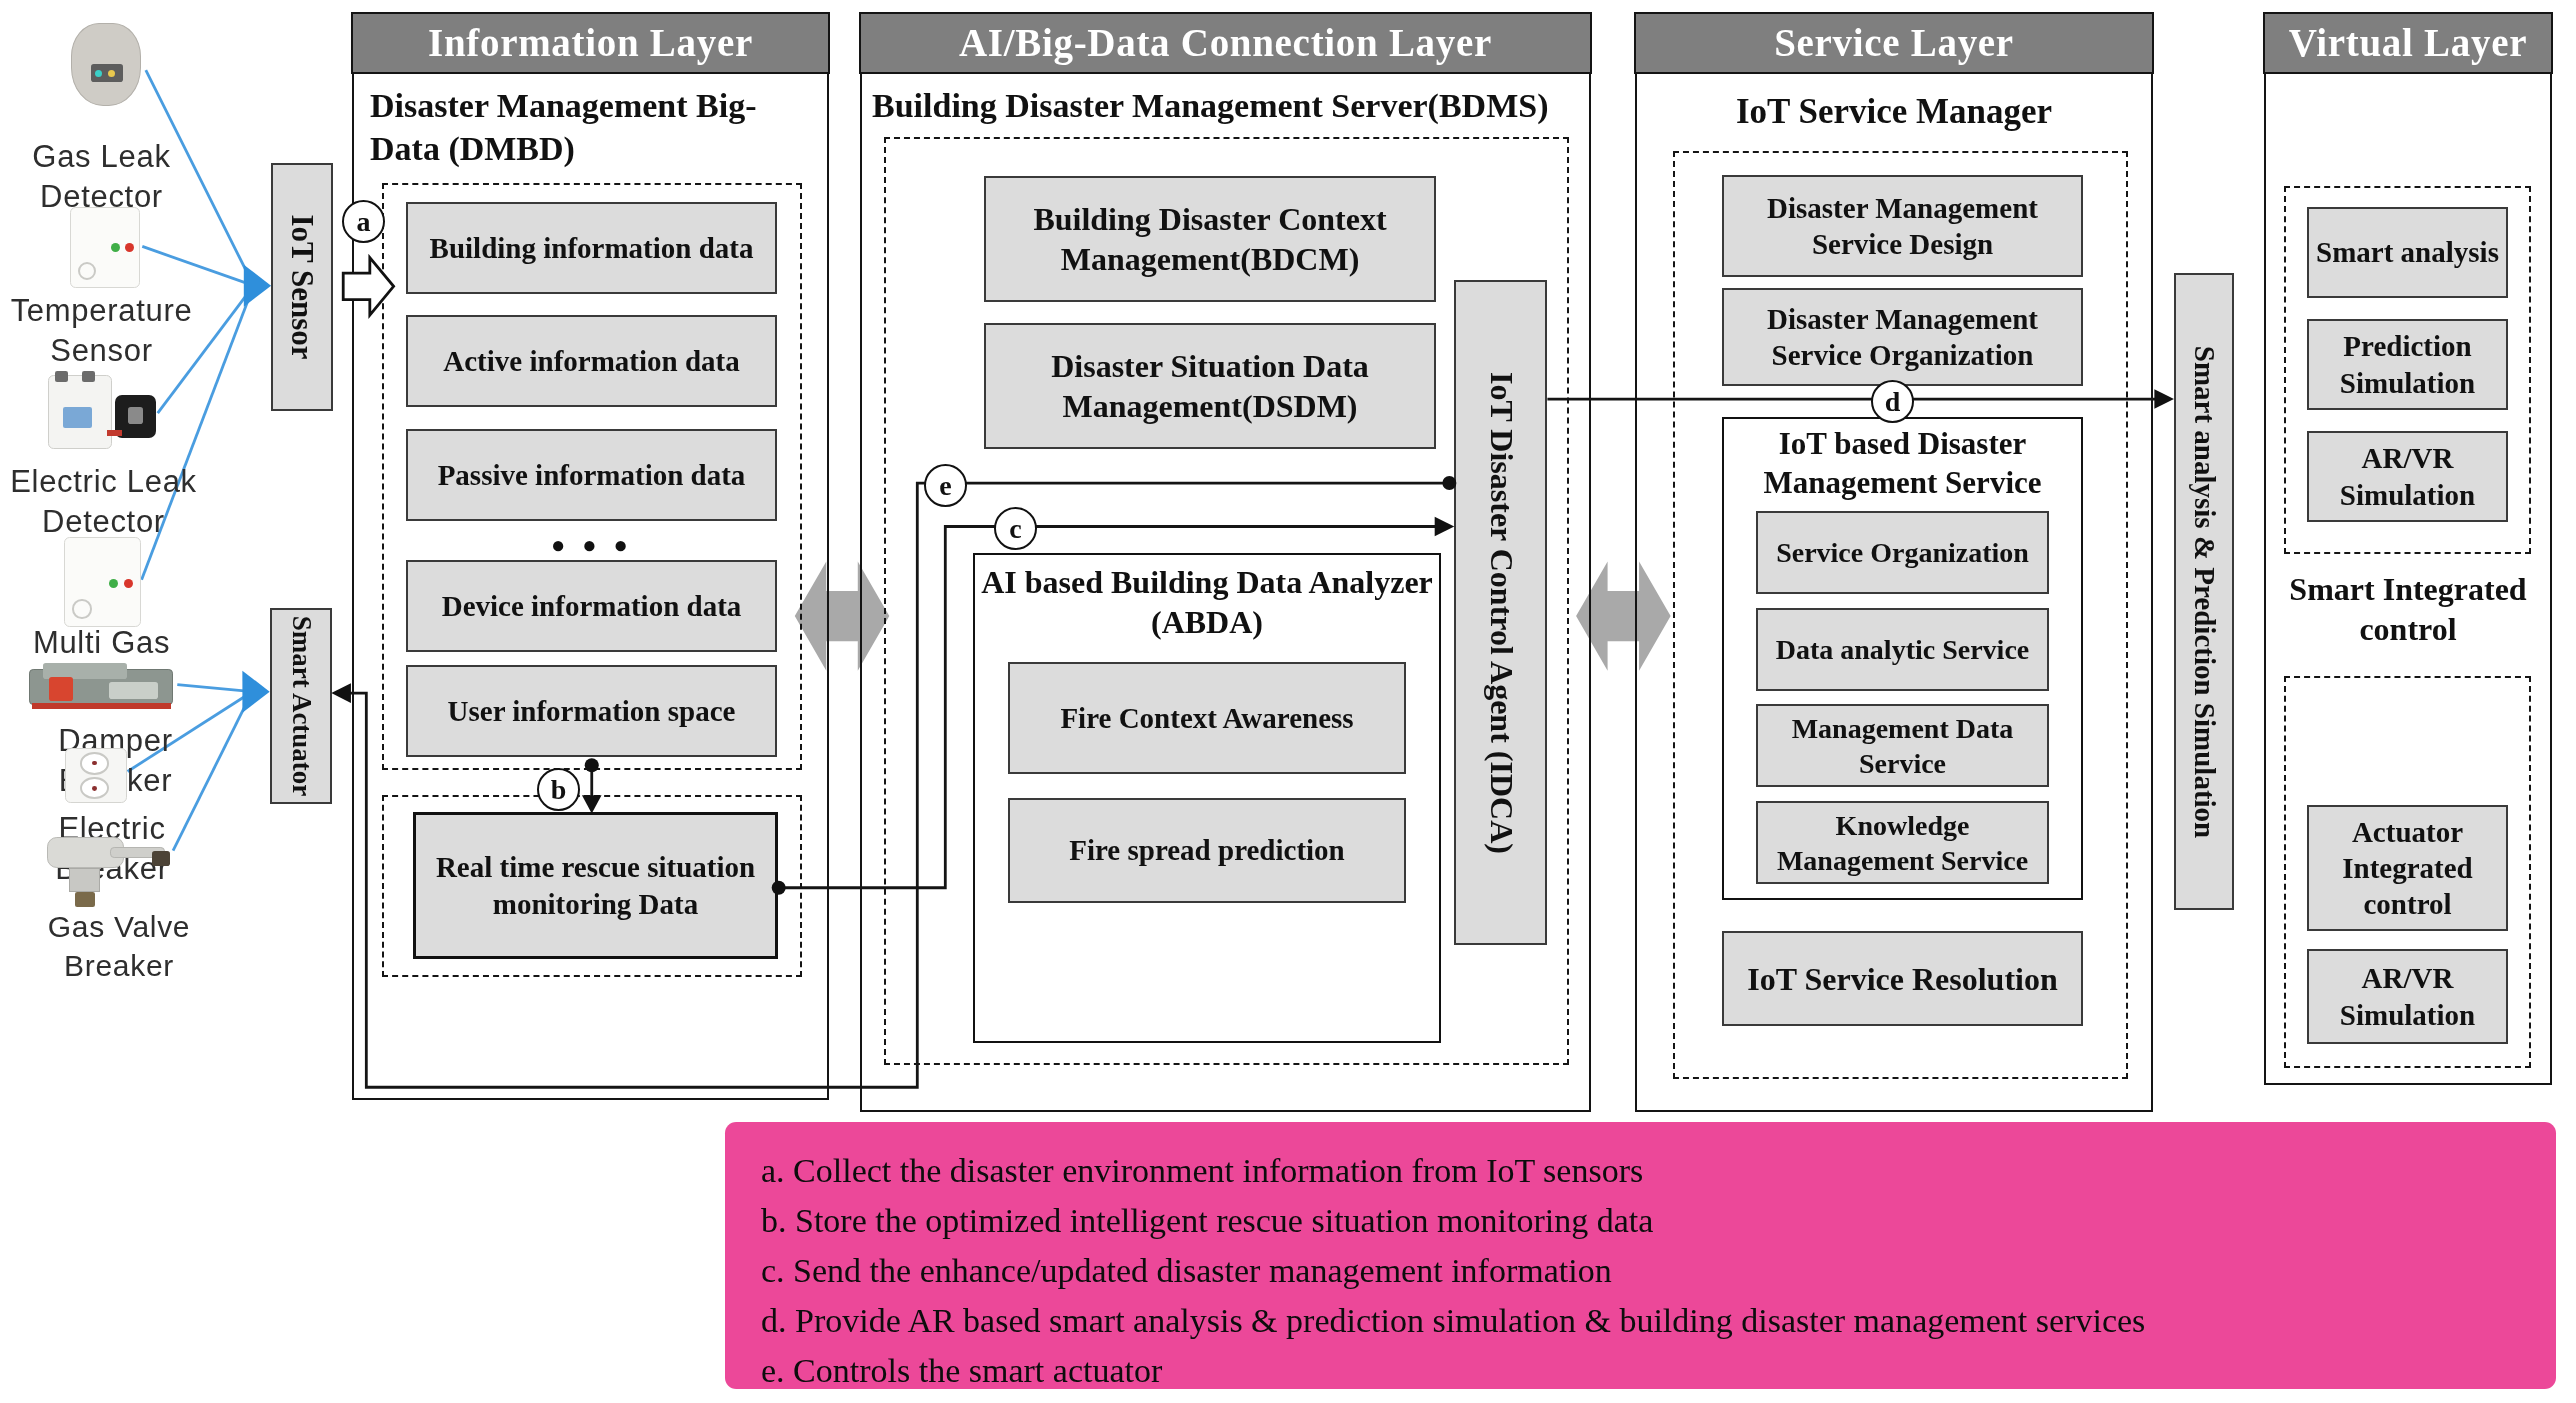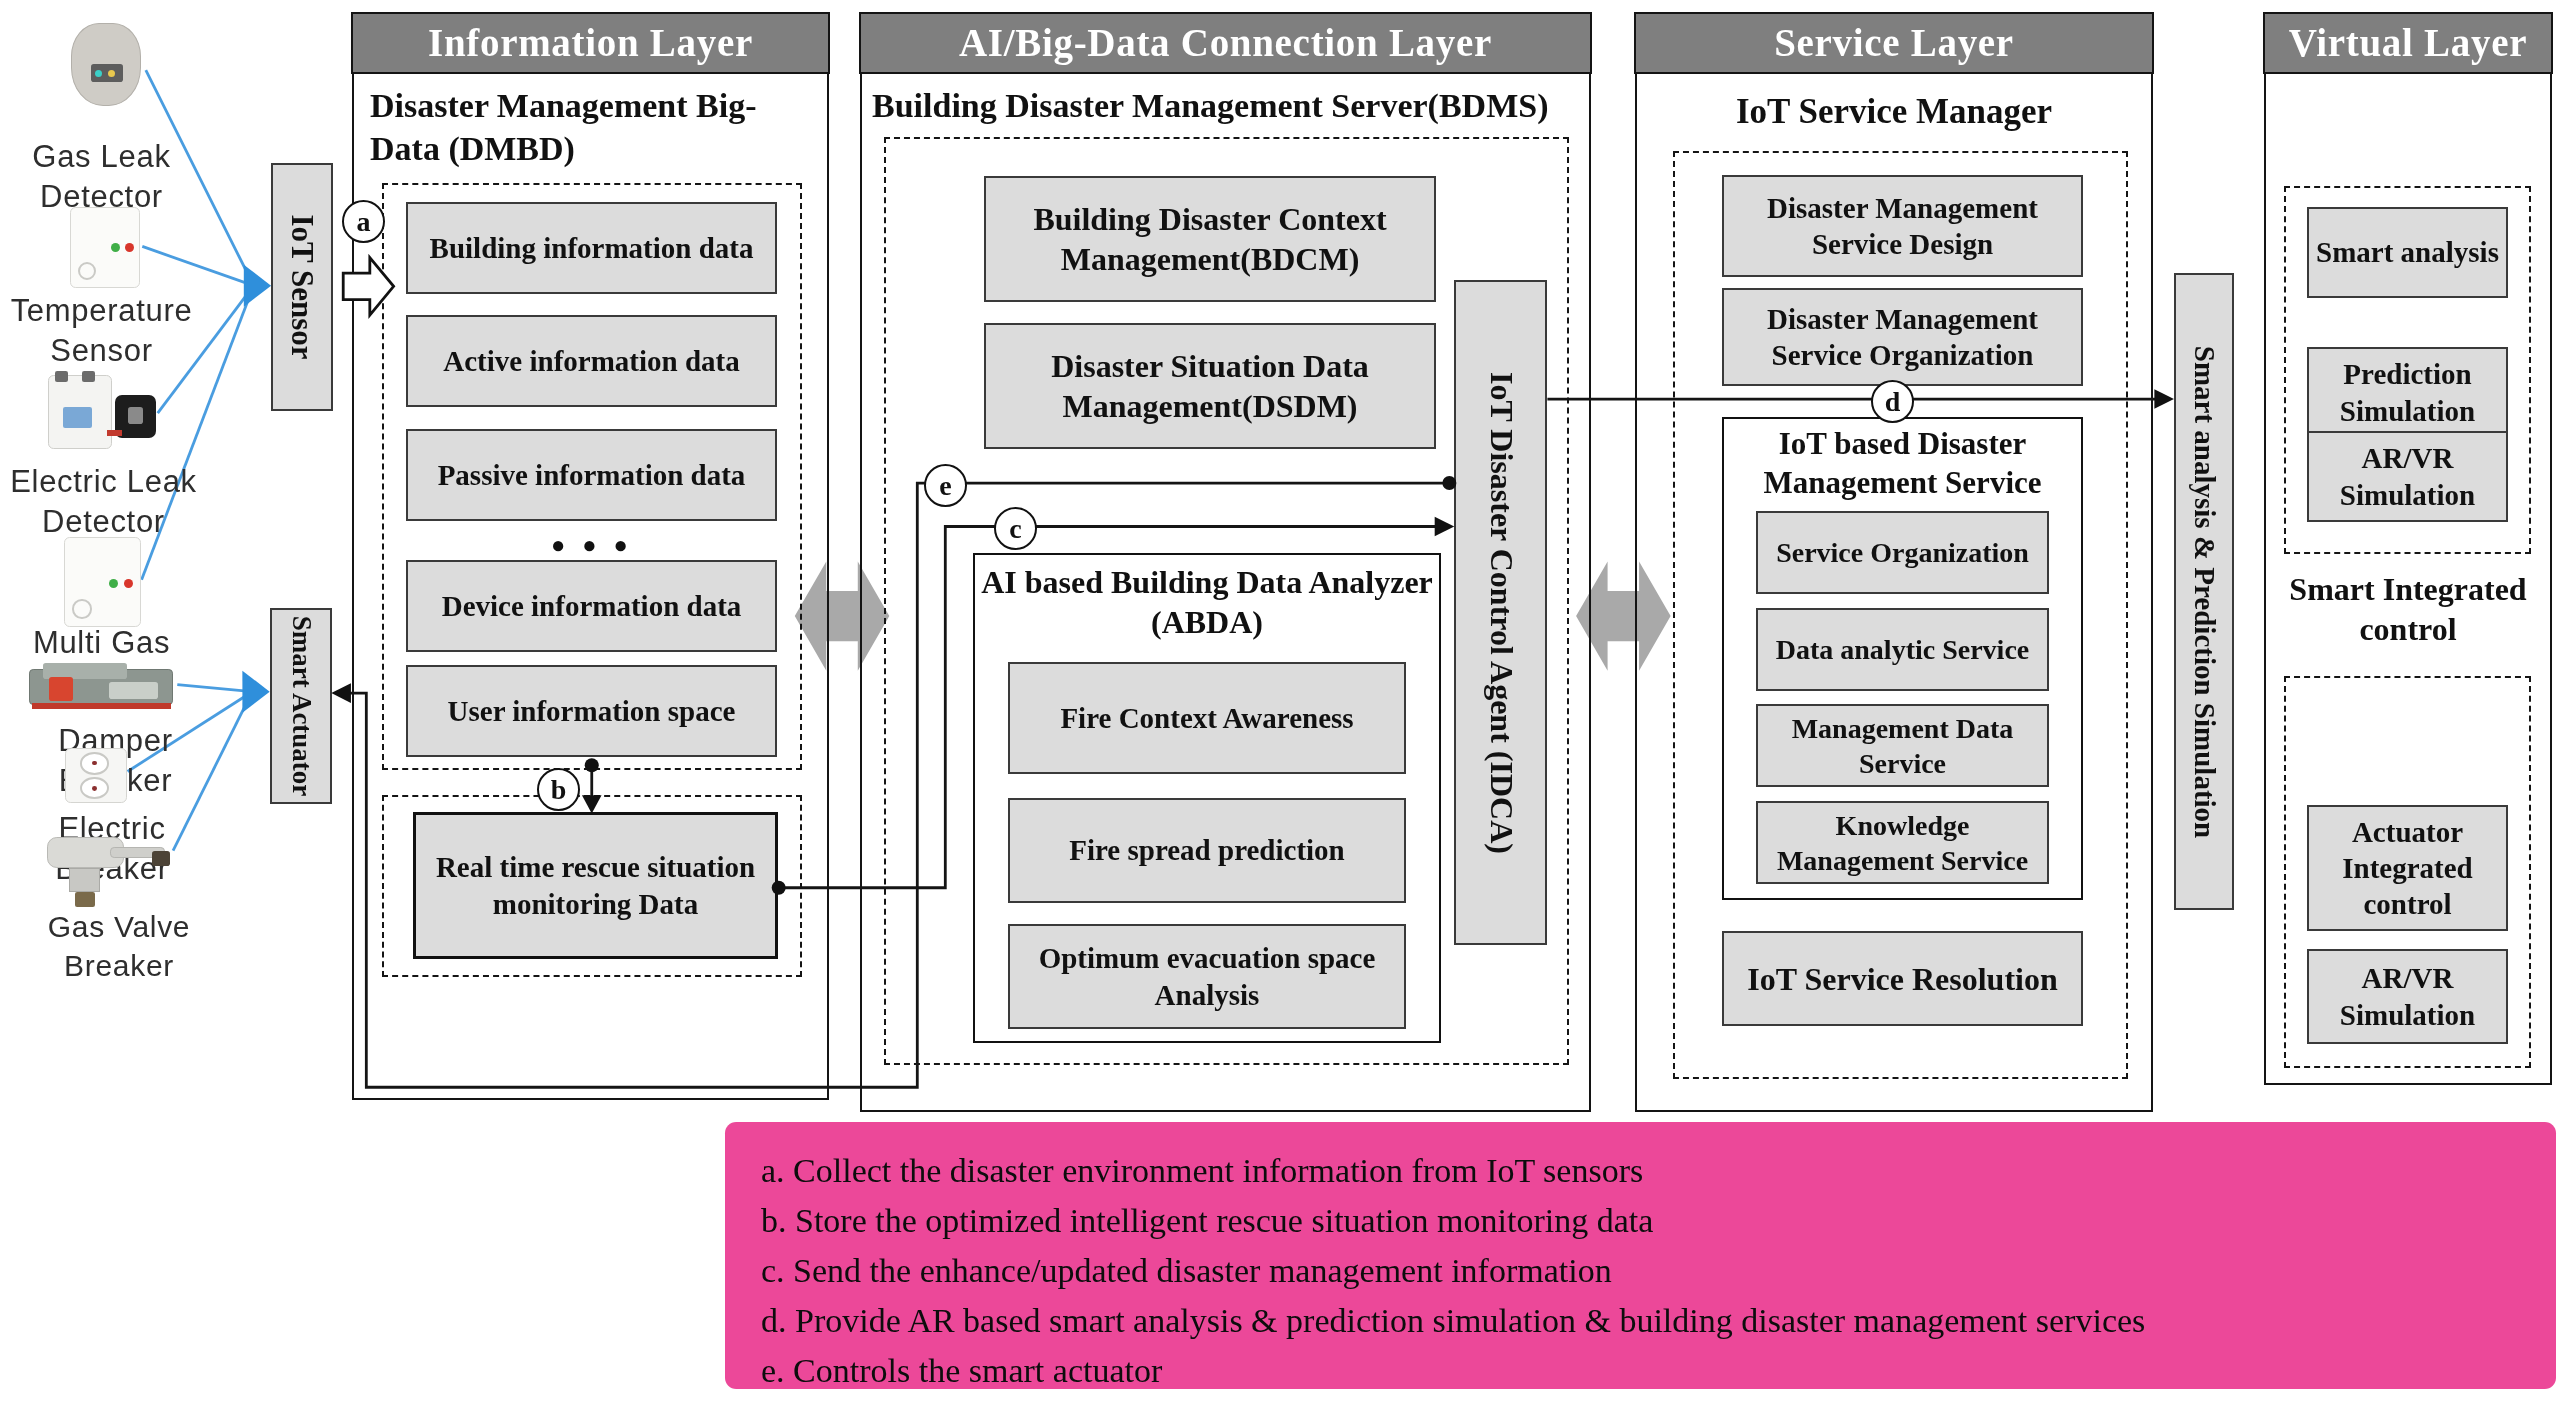--- a/index.html
+++ b/index.html
@@ -165,21 +165,20 @@
   </div>
   <div class="subtitle" style="left:872px;top:85px;width:707px;font-size:34px;">Building Disaster Management Server(BDMS)</div>
   <div class="dash" style="left:884px;top:137px;width:685px;height:928px;"></div>
   <div class="box" style="left:984px;top:176px;width:452px;height:126px;font-size:32px;">Building Disaster Context Management(BDCM)</div>
   <div class="box" style="left:984px;top:323px;width:452px;height:126px;font-size:32px;">Disaster Situation Data Management(DSDM)</div>
 
   <div class="wbox" style="left:973px;top:553px;width:468px;height:490px;"></div>
   <div class="wbox-title" style="left:980px;top:562px;width:454px;font-size:32px;">AI based Building Data Analyzer (ABDA)</div>
   <div class="box" style="left:1008px;top:662px;width:398px;height:112px;">Fire Context Awareness</div>
   <div class="box" style="left:1008px;top:798px;width:398px;height:105px;">Fire spread prediction</div>
-  <div class="box" style="left:1008px;top:924px;width:398px;height:105px;">Optimum evacuation space Analysis</div>
 
   <div class="vbox" style="left:1454px;top:280px;width:93px;height:665px;">
     <div class="vtext" style="font-size:32px;">IoT Disaster Control Agent (IDCA)</div>
   </div>
 
   <div class="col" style="left:1635px;top:12.6px;width:518px;height:1099px;">
     <div class="col-header">Service Layer</div>
   </div>
   <div class="subtitle" style="left:1635px;top:90px;width:518px;font-size:35px;text-align:center;">IoT Service Manager</div>
   <div class="dash" style="left:1673px;top:151px;width:455px;height:928px;"></div>
@@ -197,21 +196,21 @@
 
   <div class="vbox" style="left:2174px;top:273px;width:60px;height:637px;">
     <div class="vtext" style="font-size:29px;">Smart analysis &amp; Prediction Simulation</div>
   </div>
 
   <div class="col" style="left:2264px;top:12.6px;width:288px;height:1072px;">
     <div class="col-header">Virtual Layer</div>
   </div>
   <div class="dash" style="left:2284px;top:186px;width:247px;height:368px;"></div>
   <div class="box" style="left:2307px;top:207px;width:201px;height:91px;">Smart analysis</div>
-  <div class="box" style="left:2307px;top:319px;width:201px;height:91px;margin-top:28px;">Prediction Simulation</div>
+  <div class="box" style="left:2307px;top:319px;width:201px;height:91px;">Prediction Simulation</div>
   <div class="box" style="left:2307px;top:431px;width:201px;height:91px;">AR/VR Simulation</div>
   <div class="subtitle" style="left:2271px;top:569px;width:274px;font-size:32px;text-align:center;">Smart Integrated control</div>
   <div class="dash" style="left:2284px;top:676px;width:247px;height:392px;"></div>
   <div class="box" style="left:2307px;top:805px;width:201px;height:126px;">Actuator Integrated control</div>
   <div class="box" style="left:2307px;top:949px;width:201px;height:95px;">AR/VR Simulation</div>
 
   <svg class="overlay" width="2576" height="1403" viewBox="0 0 3679 2004" style="z-index:20;">
 
     <polygon points="490,390 528,390 528,368 562,409 528,450 528,428 490,428" fill="#ffffff" stroke="#111" stroke-width="4"></polygon>
 

